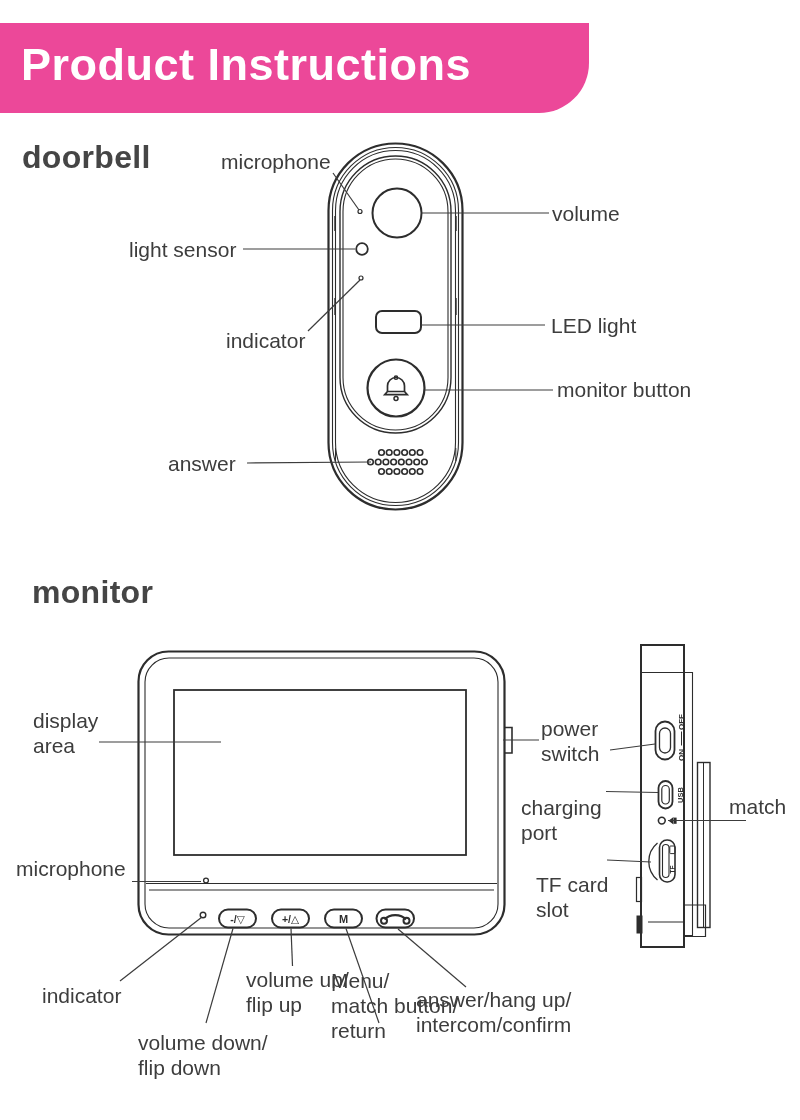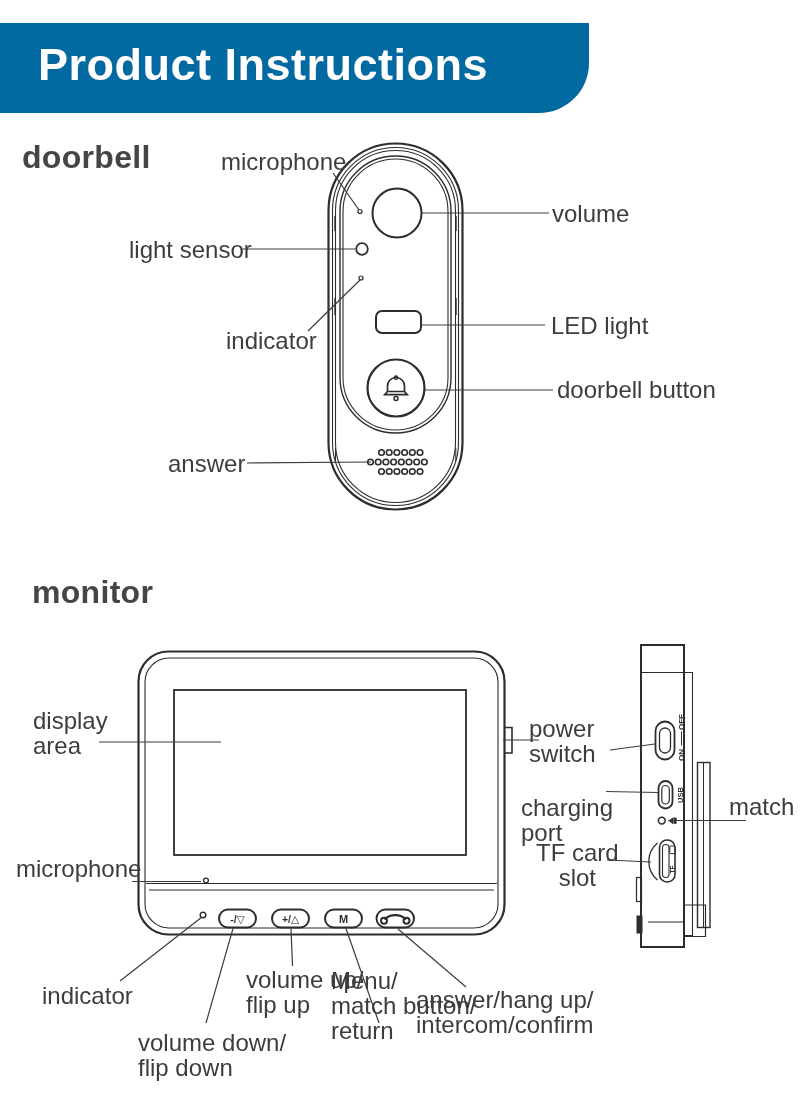--- a/index.html
+++ b/index.html
@@ -1,25 +1,25 @@
 <!DOCTYPE html>
 <html><head>
 <meta charset="utf-8">
 <style>
   html,body{margin:0;padding:0;background:#ffffff;}
   body{width:800px;height:1120px;position:relative;overflow:hidden;
        font-family:"Liberation Sans","DejaVu Sans",sans-serif;}
   .banner{position:absolute;left:0;top:23px;width:589px;height:90px;
-          background:#0369a1;border-radius:0 0 50px 0;
-          display:flex;align-items:center;padding-left:38px;box-sizing:border-box;}
+          background:#ec4899;border-radius:0 0 50px 0;
+          display:flex;align-items:center;padding-left:21px;box-sizing:border-box;}
   .banner-title{color:#ffffff;font-size:45px;font-weight:bold;letter-spacing:0.5px;
                 margin-top:-6px;}
   .sec-h{position:absolute;font-size:32px;font-weight:bold;color:#454545;
          letter-spacing:0.3px;}
-  .lbl{position:absolute;font-size:24px;line-height:25px;color:#3d3d3d;
+  .lbl{position:absolute;font-size:21px;line-height:25px;color:#3d3d3d;
        white-space:pre-line;font-weight:400;}
   svg{position:absolute;left:0;top:0;}
   svg text{font-family:"Liberation Sans","DejaVu Sans",sans-serif;}
 </style>
 </head>
 <body>
 
 <div class="banner">
   <span class="banner-title">Product Instructions</span>
 </div>
@@ -173,34 +173,34 @@
     </g>
   </g>
 </svg>
 
 <div class="lbl" style="left:221px;top:149px;">microphone</div>
 <div class="lbl" style="left:129px;top:237px;">light sensor</div>
 <div class="lbl" style="left:226px;top:328px;">indicator</div>
 <div class="lbl" style="left:168px;top:451px;">answer</div>
 <div class="lbl" style="left:552px;top:201px;">volume</div>
 <div class="lbl" style="left:551px;top:313px;">LED light</div>
-<div class="lbl" style="left:557px;top:377px;">doorbell button</div>
+<div class="lbl" style="left:557px;top:377px;">monitor button</div>
 
 <div class="lbl" style="left:33px;top:708px;">display
 area</div>
 <div class="lbl" style="left:16px;top:856px;">microphone</div>
 <div class="lbl" style="left:42px;top:983px;">indicator</div>
 <div class="lbl" style="left:246px;top:967px;">volume up/
 flip up</div>
 <div class="lbl" style="left:138px;top:1030px;">volume down/
 flip down</div>
 <div class="lbl" style="left:331px;top:968px;">Menu/
 match button/
 return</div>
 <div class="lbl" style="left:416px;top:987px;">answer/hang up/
 intercom/confirm</div>
-<div class="lbl" style="left:529px;top:716px;">power
+<div class="lbl" style="left:541px;top:716px;">power
 switch</div>
 <div class="lbl" style="left:521px;top:775px;margin-top:20px;">charging
 port</div>
 <div class="lbl" style="left:729px;top:794px;">match</div>
-<div class="lbl" style="left:536px;top:840px;text-align:center;">TF card
+<div class="lbl" style="left:536px;top:872px;">TF card
 slot</div>
 
 </body></html>

